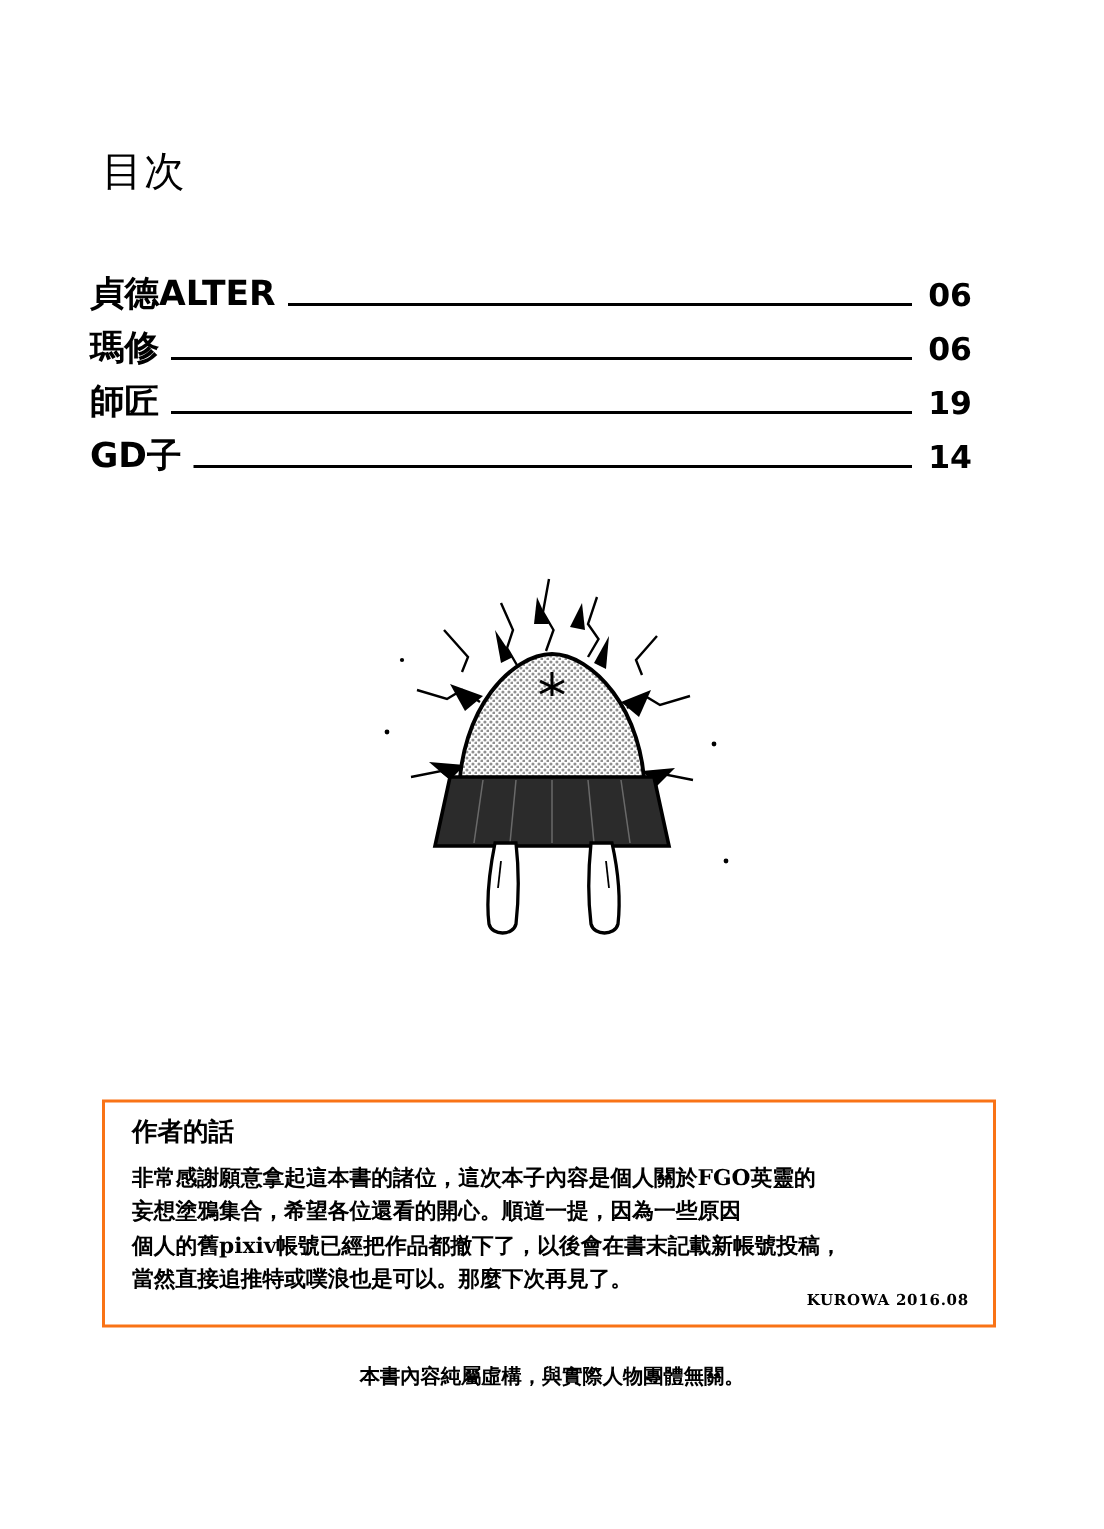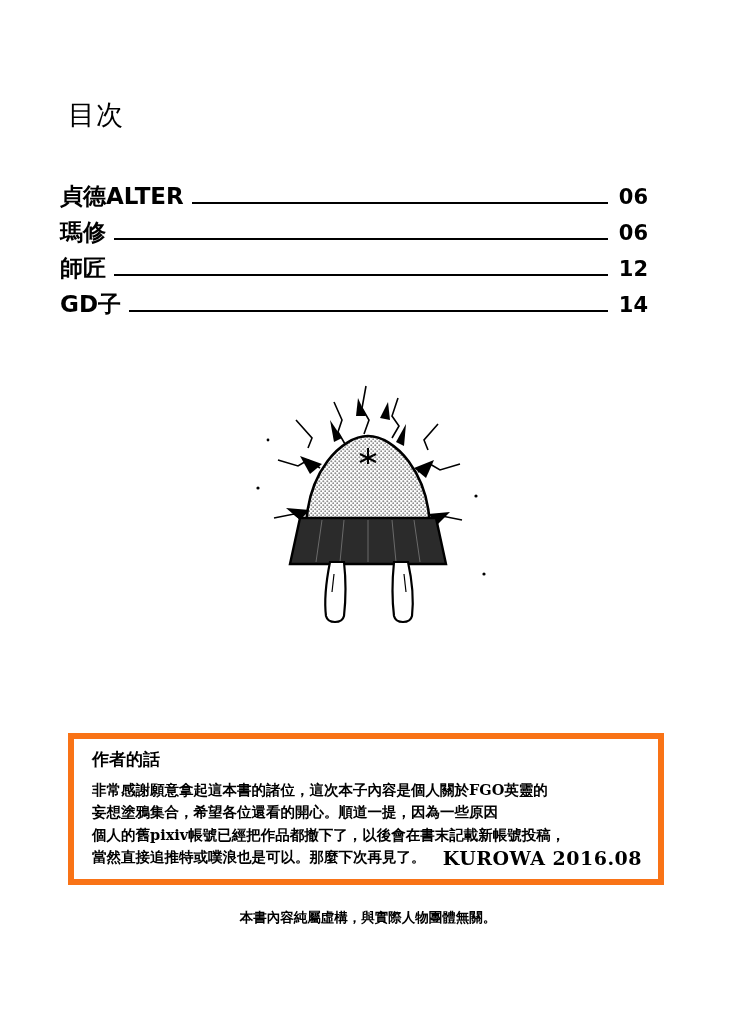--- a/index.html
+++ b/index.html
@@ -74,21 +74,21 @@
     height: 270px;
   }
 
   
   .afterword {
     position: absolute;
     left: 68px;
     top: 733px;
     width: 596px;
     height: 152px;
-    border: 6px solid #f97316;
+    border: 2px solid #f97316;
     box-sizing: border-box;
   }
 
   .afterword-title {
     position: absolute;
     left: 18px;
     top: 12px;
     font-size: 17px;
     font-weight: bold;
     font-family: "DejaVu Serif", "Liberation Serif", serif;
@@ -108,21 +108,21 @@
 
   .afterword-body p {
     margin: 0;
   }
 
   .afterword-sign {
     position: absolute;
     right: 16px;
     bottom: 10px;
     font-family: "DejaVu Serif", "Liberation Serif", serif;
-    font-size: 19px;
+    font-size: 10px;
     font-weight: bold;
     letter-spacing: 0.5px;
   }
 
   .disclaimer {
     position: absolute;
     left: 0;
     right: 0;
     top: 909px;
     text-align: center;
@@ -147,21 +147,21 @@
   <div class="toc-row">
     <span class="toc-label">瑪修</span>
     <span class="toc-dots"></span>
     <span class="toc-page">06</span>
   </div>
 
 
   <div class="toc-row">
     <span class="toc-label">師匠</span>
     <span class="toc-dots"></span>
-    <span class="toc-page">12</span>
+    <span class="toc-page">19</span>
   </div>
 
   <div class="toc-row">
     <span class="toc-label">GD子</span>
     <span class="toc-dots"></span>
     <span class="toc-page">14</span>
   </div>
 
 </div>
 

